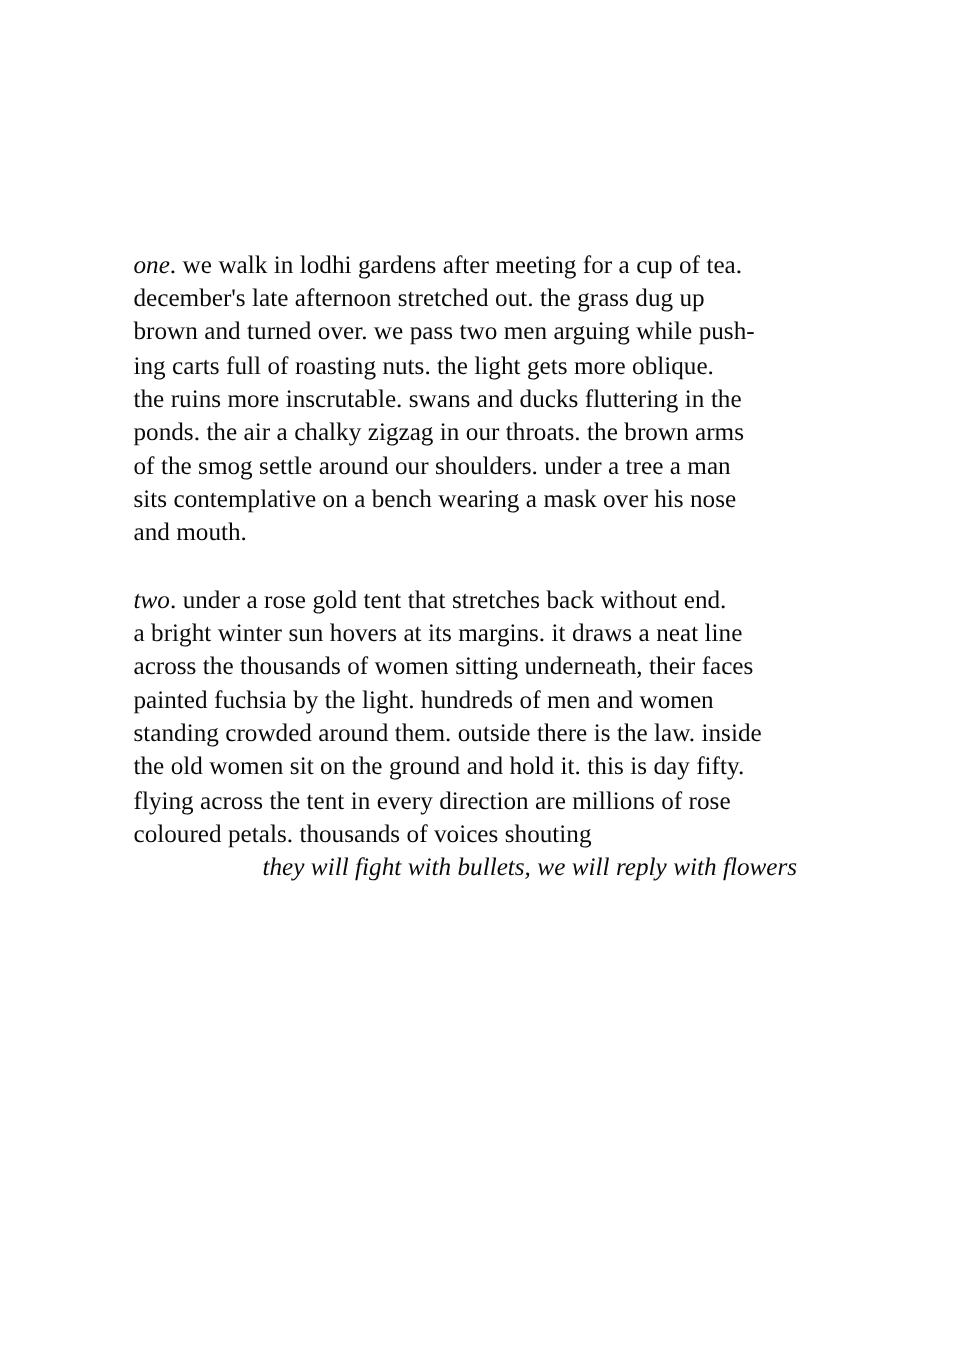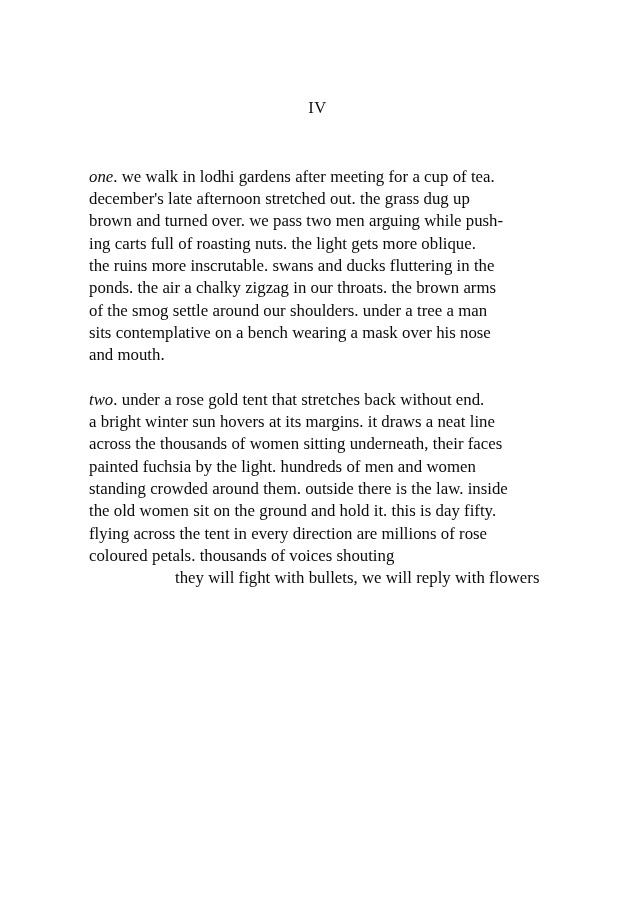--- a/index.html
+++ b/index.html
@@ -45,30 +45,30 @@
     word-spacing: 0.1px;
   }
   .stanza + .stanza {
     margin-top: 22.3px;
   }
   .lead-word {
     font-style: italic;
   }
   .shout-line {
     display: block;
+    font-style: italic;
     padding-left: 86px;
     line-height: 22.3px;
   }
 </style>
 </head>
 <body>
 
 <div class="page">
 
-  <div class="section-number">IV</div>
 
   <div class="body-text">
 
     <p class="stanza"><span class="lead-word">one</span><span>. </span><span>we walk in lodhi gardens after meeting for a cup of tea.
 december's late afternoon stretched out. the grass dug up
 brown and turned over. we pass two men arguing while push-
 ing carts full of roasting nuts. the light gets more oblique.
 the ruins more inscrutable. swans and ducks fluttering in the
 ponds. the air a chalky zigzag in our throats. the brown arms
 of the smog settle around our shoulders. under a tree a man

